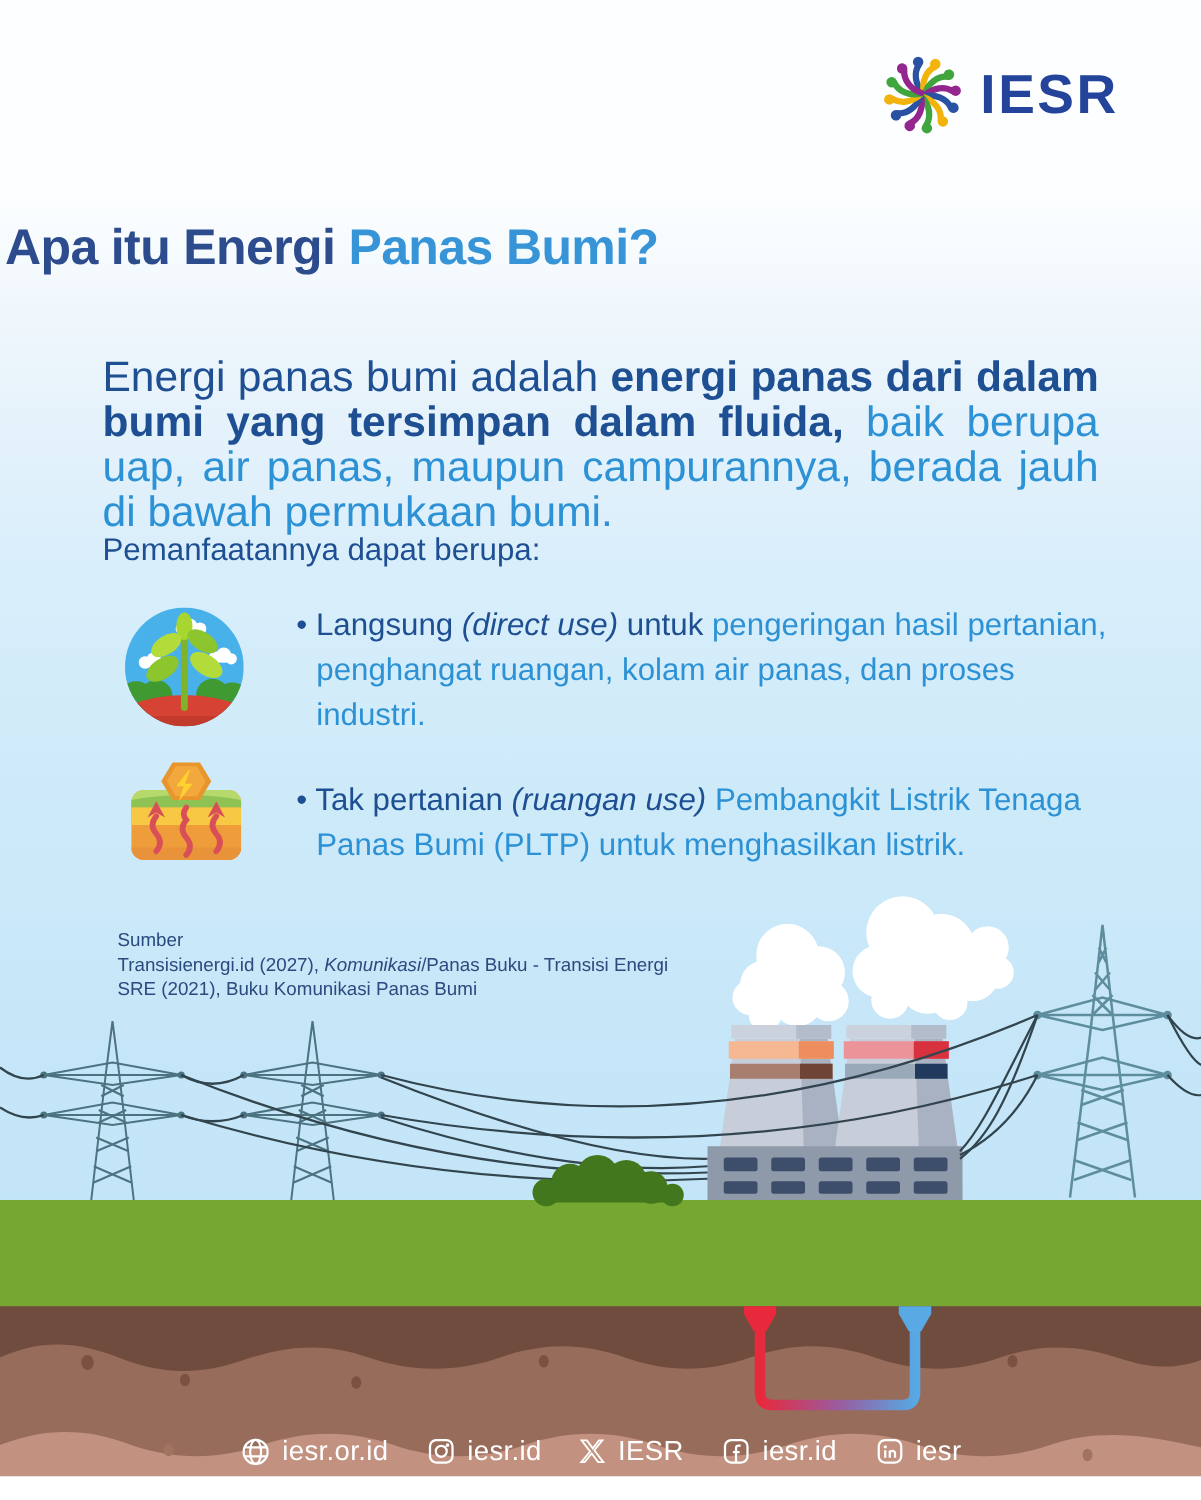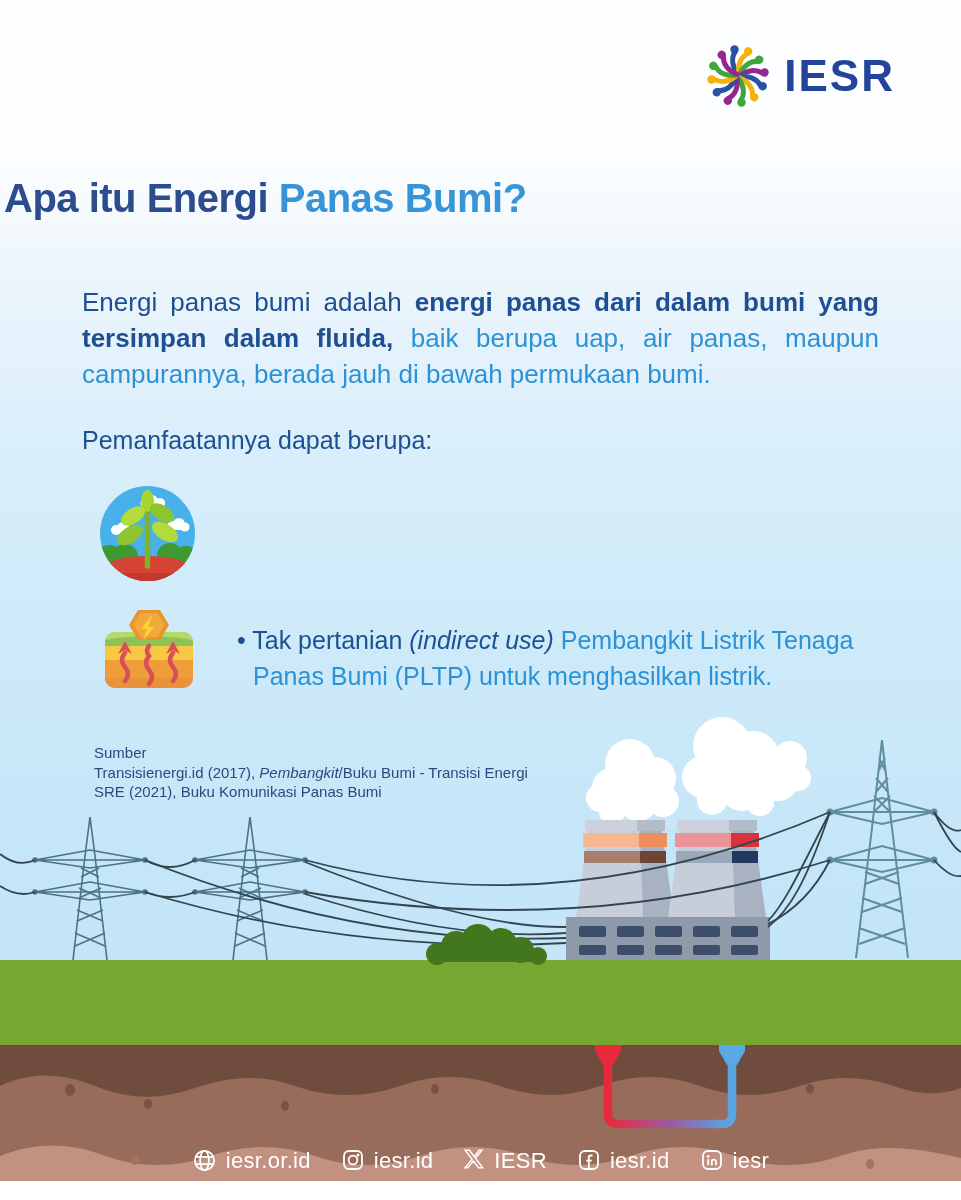--- a/index.html
+++ b/index.html
@@ -8,37 +8,37 @@
     font-family:"Liberation Sans",sans-serif;
     background:linear-gradient(180deg,#fdfeff 0%,#fcfeff 13%,#eaf4fb 25%,#d9eefb 38%,#cdeaf9 55%,#c5e6f8 72%,#c0e3f7 100%);
   }
   .logo{position:absolute;top:40px;right:66px;display:flex;align-items:center;gap:10px;}
   .logo-text{font-size:44px;font-weight:bold;color:#24449b;letter-spacing:2px;line-height:1;}
   .title{position:absolute;top:172px;left:0;width:961px;margin:4px;
          font-size:40px;font-weight:800;letter-spacing:-0.5px;}
   .t-dark{color:#2c4c8d;}
   .t-light{color:#3794d6;}
   .intro{position:absolute;top:284px;left:82px;width:797px;margin:0;
-         font-size:26px;line-height:36px;text-align:justify;color:#1d4f92;}
+         font-size:34px;line-height:36px;text-align:justify;color:#1d4f92;}
   .dark{color:#1d4f92;}
   .light{color:#2c92d5;}
   .bold{font-weight:bold;}
   .ital{font-style:italic;}
   .subheading{position:absolute;top:426px;left:82px;margin:0;font-size:25px;color:#1d4f92;text-align:right;}
   .icon-plant{position:absolute;top:486px;left:100px;width:95px;height:95px;}
   .bullet{position:absolute;left:237px;width:648px;margin:0;font-size:25px;line-height:36px;
           padding-left:16px;text-indent:-16px;}
   .bullet1{top:482px;}
   .icon-geo{position:absolute;top:606px;left:103px;width:92px;height:84px;}
   .bullet2{top:622px;}
   .source{position:absolute;top:731px;left:82px;margin:12px;font-size:15px;line-height:19.5px;color:#2b4a7e;}
   .scene{position:absolute;top:700px;left:0;width:961px;height:500px;display:block;}
   .footer{position:absolute;top:1148px;left:0;width:961px;display:flex;justify-content:center;
           align-items:center;gap:30px;color:#ffffff;font-size:22px;z-index:5;}
-  .f-item{display:flex;align-items:flex-start;gap:9px;letter-spacing:0.3px;}
+  .f-item{display:flex;align-items:center;gap:9px;letter-spacing:0.3px;}
   .f-item svg{display:block;}
 </style>
 </head>
 <body>
 
 <div class="page">
 
   <div class="logo">
     <svg width="72" height="72" viewBox="0 0 72 72">
       <g>
@@ -132,20 +132,21 @@
       <path d="M-2,80 Q47.5,60 97,80 L97,96 L-2,96 Z" fill="#d64335"></path>
       <rect x="0" y="87" width="95" height="8" fill="#c23a2c"></rect>
       <path d="M47.5,80 V26" stroke="#7fb32a" stroke-width="5.5" stroke-linecap="round" fill="none"></path>
       <ellipse cx="47.5" cy="15" rx="6.5" ry="11" fill="#a6d62f"></ellipse>
       <ellipse cx="33" cy="30" rx="13.5" ry="7.5" fill="#b3dc3a" transform="rotate(-33 33 30)"></ellipse>
       <ellipse cx="62" cy="27" rx="13.5" ry="7.5" fill="#8cc52e" transform="rotate(33 62 27)"></ellipse>
       <ellipse cx="30" cy="49" rx="14.5" ry="8" fill="#8cc52e" transform="rotate(-33 30 49)"></ellipse>
       <ellipse cx="65" cy="46" rx="14.5" ry="8" fill="#b3dc3a" transform="rotate(33 65 46)"></ellipse>
     </g>
   </svg>
+  <p class="bullet bullet1"><span class="dark">• </span><span class="dark">Langsung </span><span class="dark ital">(direct use)</span><span class="dark"> untuk </span><span class="light">pengeringan hasil pertanian, penghangat ruangan, kolam air panas, dan proses industri.</span></p>
 
   <svg class="icon-geo" viewBox="0 0 92 84">
     <defs>
         <clipPath id="geoClip">
           <rect x="2" y="26" width="88" height="56" rx="10"></rect>
         </clipPath>
       </defs>
     <g clip-path="url(#geoClip)">
       <rect x="2" y="26" width="88" height="56" fill="#ef9d3a"></rect>
       <rect x="2" y="26" width="88" height="14" fill="#b5d96b"></rect>
@@ -159,25 +160,25 @@
       <path d="M70,75 q6,-7 0,-14 q-6,-7 0,-14"></path>
     </g>
     <g fill="#d94f57">
       <polygon points="15,48 22,35 29,48 22,44"></polygon>
       <polygon points="63,48 70,35 77,48 70,44"></polygon>
     </g>
     <polygon points="35,4 57,4 66,19 57,34 35,34 26,19" fill="#e8952d"></polygon>
     <polygon points="37.5,7 54.5,7 61.5,19 54.5,31 37.5,31 30.5,19" fill="#f2a83d"></polygon>
     <path d="M48,10 L38,23 h6 l-4,12 11,-14 h-6 l4,-11 z" fill="#ffd32e"></path>
   </svg>
-  <p class="bullet bullet2"><span class="dark">• </span><span class="dark">Tak pertanian </span><span class="dark ital">(indirect use)</span><span class="dark"> </span><span class="light">Pembangkit Listrik Tenaga Panas Bumi (PLTP) untuk menghasilkan listrik.</span></p>
+  <p class="bullet bullet2"><span class="dark">• </span><span class="dark">Tak pertanian </span><span class="dark ital">(ruangan use)</span><span class="dark"> </span><span class="light">Pembangkit Listrik Tenaga Panas Bumi (PLTP) untuk menghasilkan listrik.</span></p>
 
   <p class="source">
     <span>Sumber</span><br>
-    <span>Transisienergi.id (2017), </span><span class="ital">Pembangkit</span><span>/Buku Bumi - Transisi Energi</span><br>
+    <span>Transisienergi.id (2027), </span><span class="ital">Komunikasi</span><span>/Panas Buku - Transisi Energi</span><br>
     <span>SRE (2021), Buku Komunikasi Panas Bumi</span>
   </p>
 
   <svg class="scene" viewBox="0 0 961 500">
     <defs>
       <linearGradient id="pipeGrad" x1="0" y1="0" x2="1" y2="0">
         <stop offset="0" stop-color="#e8293c"></stop>
         <stop offset="0.5" stop-color="#9b5b9e"></stop>
         <stop offset="1" stop-color="#57a8e4"></stop>
       </linearGradient>

